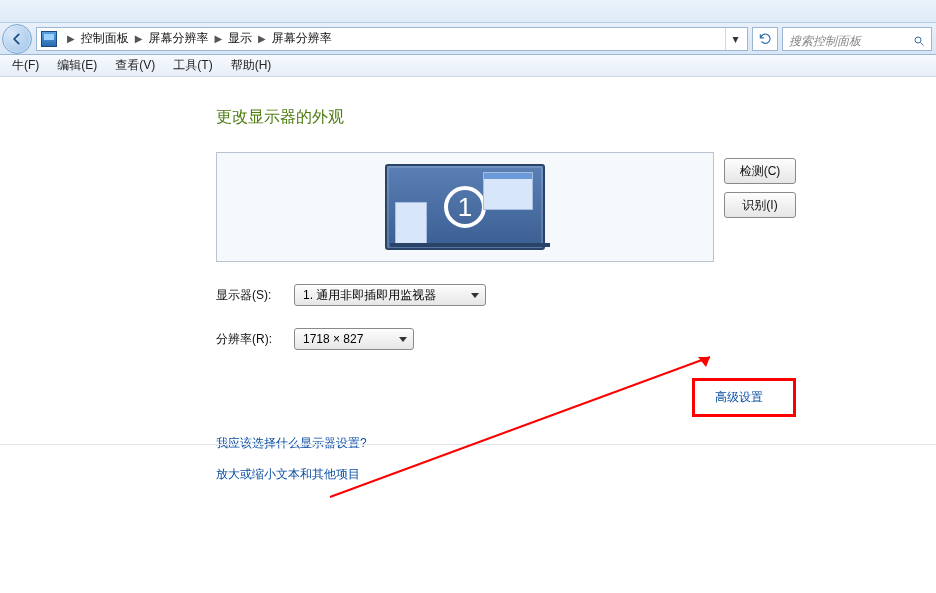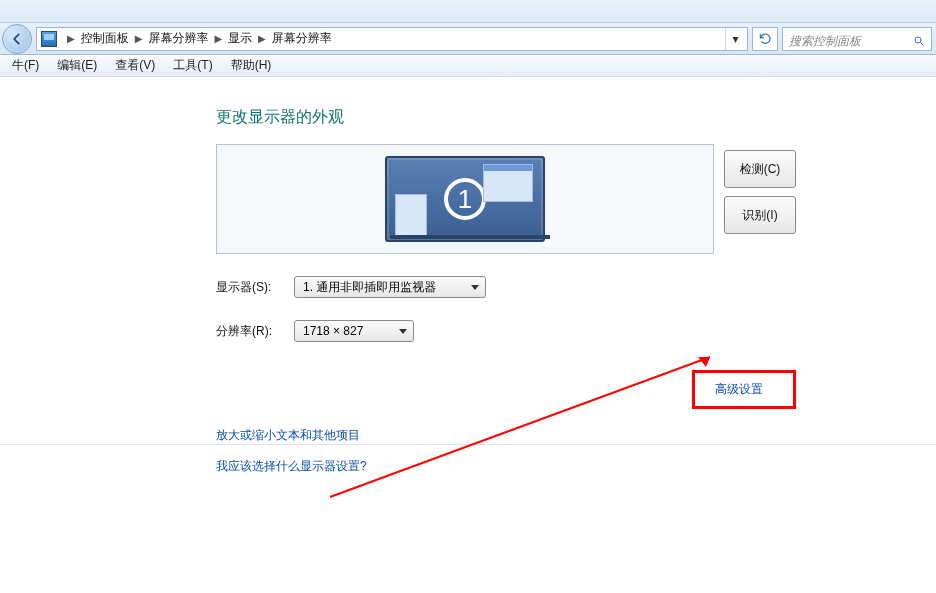--- a/index.html
+++ b/index.html
@@ -118,23 +118,23 @@
     top:77px; left:0; right:0; bottom:0;
     background:#fff;
   }
   .inner {
     margin-left:216px;
     padding-top:30px;
     width:580px;
     position:relative;
   }
   .page-title {
-    color:#0f766e;
+    color:#4d7c0f;
     font-size:16px;
-    margin-bottom:16px;
+    margin-bottom:24px;
   }
   .preview-row {
     display:flex;
     align-items:flex-start;
     gap:10px;
   }
   .preview-box {
     flex:1;
     height:110px;
     border:1px solid #b8c4d2;
@@ -183,21 +183,21 @@
   .taskbar-mini::after{
     content:""; position:absolute; bottom:-4px; left:-6px;
     width:160px; height:4px; background:#2a4468;
   }
   .side-btns {
     display:flex; flex-direction:column; gap:8px;
     margin-top:6px;
   }
   .win-btn {
     min-width:72px;
-    height:38px;
+    height:26px;
     background: linear-gradient(#fdfdfd,#e6e6e6);
     border:1px solid #8a8a8a;
     border-radius:3px;
     padding:0 10px;
     font-size:12px;
     color:#111;
     cursor:default;
     text-align:center;
   }
   .win-btn:disabled { color:#999; }
@@ -341,22 +341,22 @@
       </div>
     </div>
 
     <div class="adv-link-row">
       <div class="adv-link-box">
         <span class="link">高级设置</span>
       </div>
     </div>
 
     <div class="text-links">
+      <span class="link">我应该选择什么显示器设置?</span>
       <span class="link">放大或缩小文本和其他项目</span>
-      <span class="link">我应该选择什么显示器设置?</span>
     </div>
 
   </div>
 
   <div class="hr" style="top:367px;"></div>
 
 
   <svg class="red-line" style="left:320px; top:260px;" width="420" height="170">
     <line x1="10" y1="160" x2="390" y2="20" stroke="#f00" stroke-width="2"></line>
     <polygon points="390,20 378,20 386,30" fill="#f00"></polygon>

